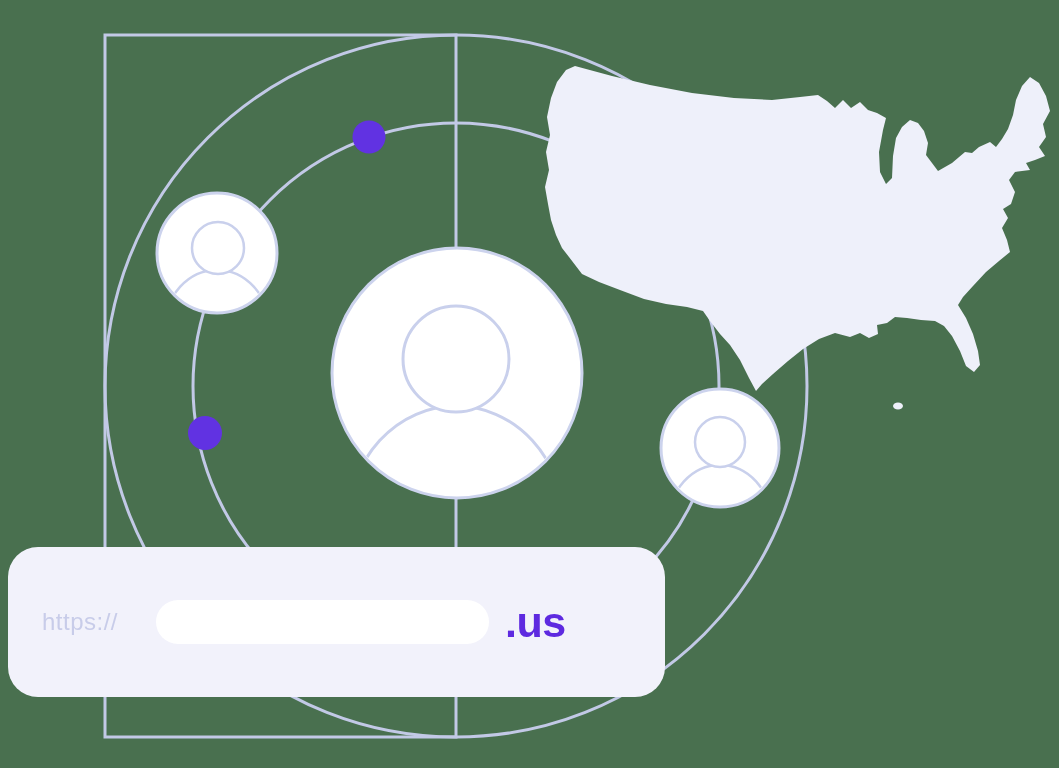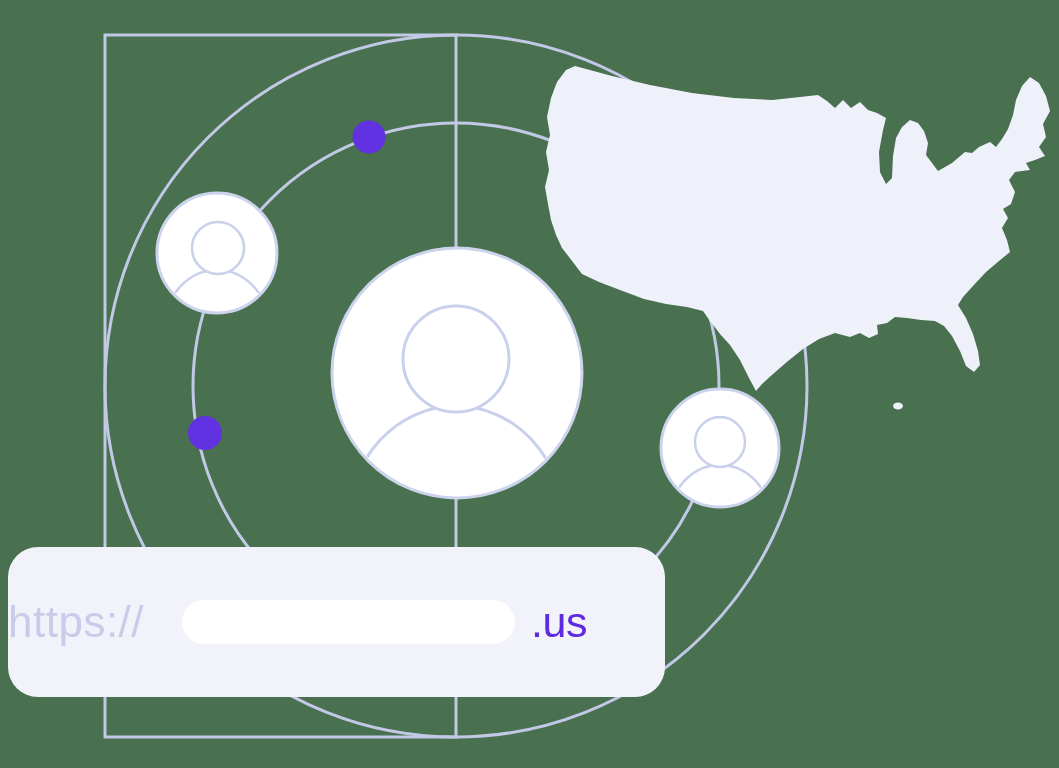--- a/index.html
+++ b/index.html
@@ -68,21 +68,22 @@
     top:547px;
     width:657px;
     height:150px;
     background:var(--bar);
     border-radius:30px;
     display:flex;
     align-items:center;
     box-sizing:border-box;
   }
   .protocol{
-    font-size:44px;
+    margin-left:34px;
+    font-size:24px;
     font-weight:400;
     color:var(--muted);
     letter-spacing:0.5px;
     white-space:nowrap;
   }
   .domain-input{
     margin-left:38px;
     width:333px;
     height:44px;
     border:none;
@@ -90,21 +91,21 @@
     border-radius:22px;
     background:var(--input-fill);
     font-family:"Liberation Sans", sans-serif;
     font-size:24px;
     padding:0 18px;
     box-sizing:border-box;
   }
   .tld{
     margin-left:16px;
     font-size:43px;
-    font-weight:400;
+    font-weight:700;
     color:var(--tld);
     letter-spacing:-0.5px;
     white-space:nowrap;
   }
 </style>
 </head>
 <body>
 
 <div class="stage">
 

